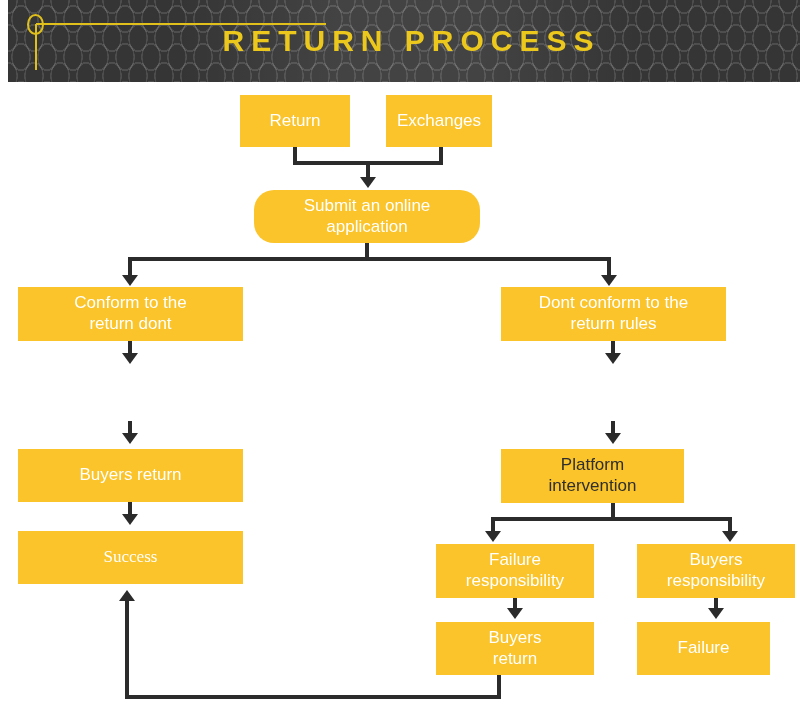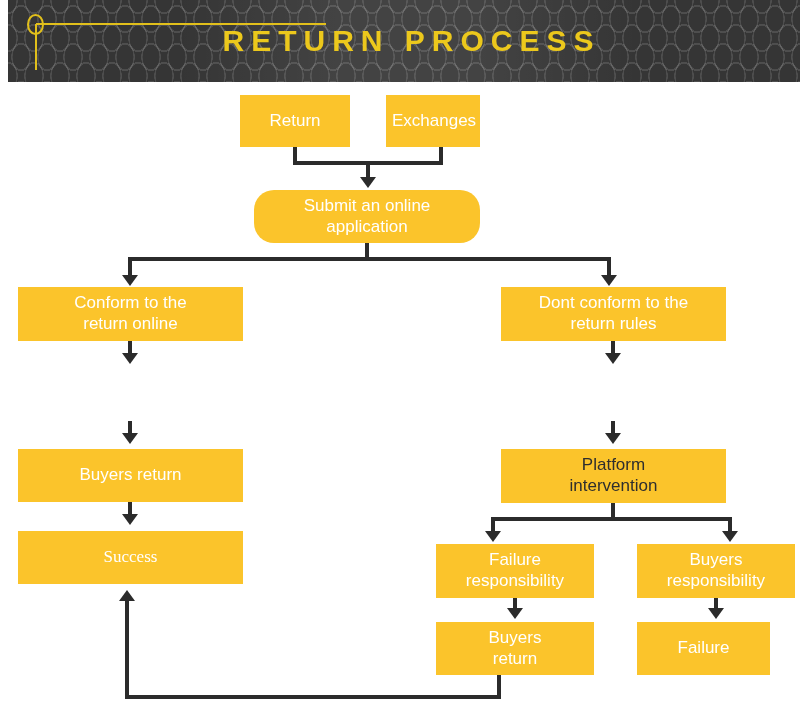--- a/index.html
+++ b/index.html
@@ -91,21 +91,21 @@
     <div class="cross-h"></div>
     <div class="cross-v"></div>
     <div class="cross-ring"></div>
     <div class="header-title">Return Process</div>
   </div>
 
   <div class="box" style="left:232px;top:95px;width:110px;height:52px;">
     <span class="txt">Return</span>
   </div>
 
-  <div class="box" style="left:378px;top:95px;width:94px;height:52px;">
+  <div class="box" style="left:378px;top:95px;width:106px;height:52px;">
     <span class="txt">Exchanges</span>
   </div>
 
   <div class="ln v" style="left:285px;top:147px;height:18px;"></div>
   <div class="ln v" style="left:431px;top:147px;height:18px;"></div>
   <div class="ln h" style="left:285px;top:161px;width:150px;"></div>
   <div class="ln v" style="left:358px;top:161px;height:18px;"></div>
   <div class="arw down" style="left:352px;top:177px;"></div>
 
   <div class="box" style="left:246px;top:190px;width:226px;height:53px;border-radius:20px;">
@@ -115,21 +115,21 @@
 
   <div class="ln v" style="left:357px;top:243px;height:18px;"></div>
   <div class="ln h" style="left:120px;top:257px;width:483px;"></div>
   <div class="ln v" style="left:120px;top:257px;height:20px;"></div>
   <div class="ln v" style="left:599px;top:257px;height:20px;"></div>
   <div class="arw down" style="left:114px;top:275px;"></div>
   <div class="arw down" style="left:593px;top:275px;"></div>
 
   <div class="box" style="left:10px;top:287px;width:225px;height:54px;">
     <span class="txt">Conform to the
-return online</span>
+return dont</span>
   </div>
 
   <div class="ln v" style="left:120px;top:341px;height:14px;"></div>
   <div class="arw down" style="left:114px;top:353px;"></div>
 
 
   <div class="ln v" style="left:120px;top:421px;height:14px;"></div>
   <div class="arw down" style="left:114px;top:433px;"></div>
 
   <div class="box" style="left:10px;top:449px;width:225px;height:53px;">
@@ -148,21 +148,21 @@
 return rules</span>
   </div>
 
   <div class="ln v" style="left:603px;top:341px;height:14px;"></div>
   <div class="arw down" style="left:597px;top:353px;"></div>
 
 
   <div class="ln v" style="left:603px;top:421px;height:14px;"></div>
   <div class="arw down" style="left:597px;top:433px;"></div>
 
-  <div class="box dark-text" style="left:493px;top:449px;width:225px;height:54px;">
+  <div class="box dark-text" style="left:493px;top:449px;width:183px;height:54px;">
     <span class="txt">Platform
 intervention</span>
   </div>
 
   <div class="ln v" style="left:603px;top:503px;height:18px;"></div>
   <div class="ln h" style="left:483px;top:517px;width:241px;"></div>
   <div class="ln v" style="left:483px;top:517px;height:16px;"></div>
   <div class="ln v" style="left:720px;top:517px;height:16px;"></div>
   <div class="arw down" style="left:477px;top:531px;"></div>
   <div class="arw down" style="left:714px;top:531px;"></div>

